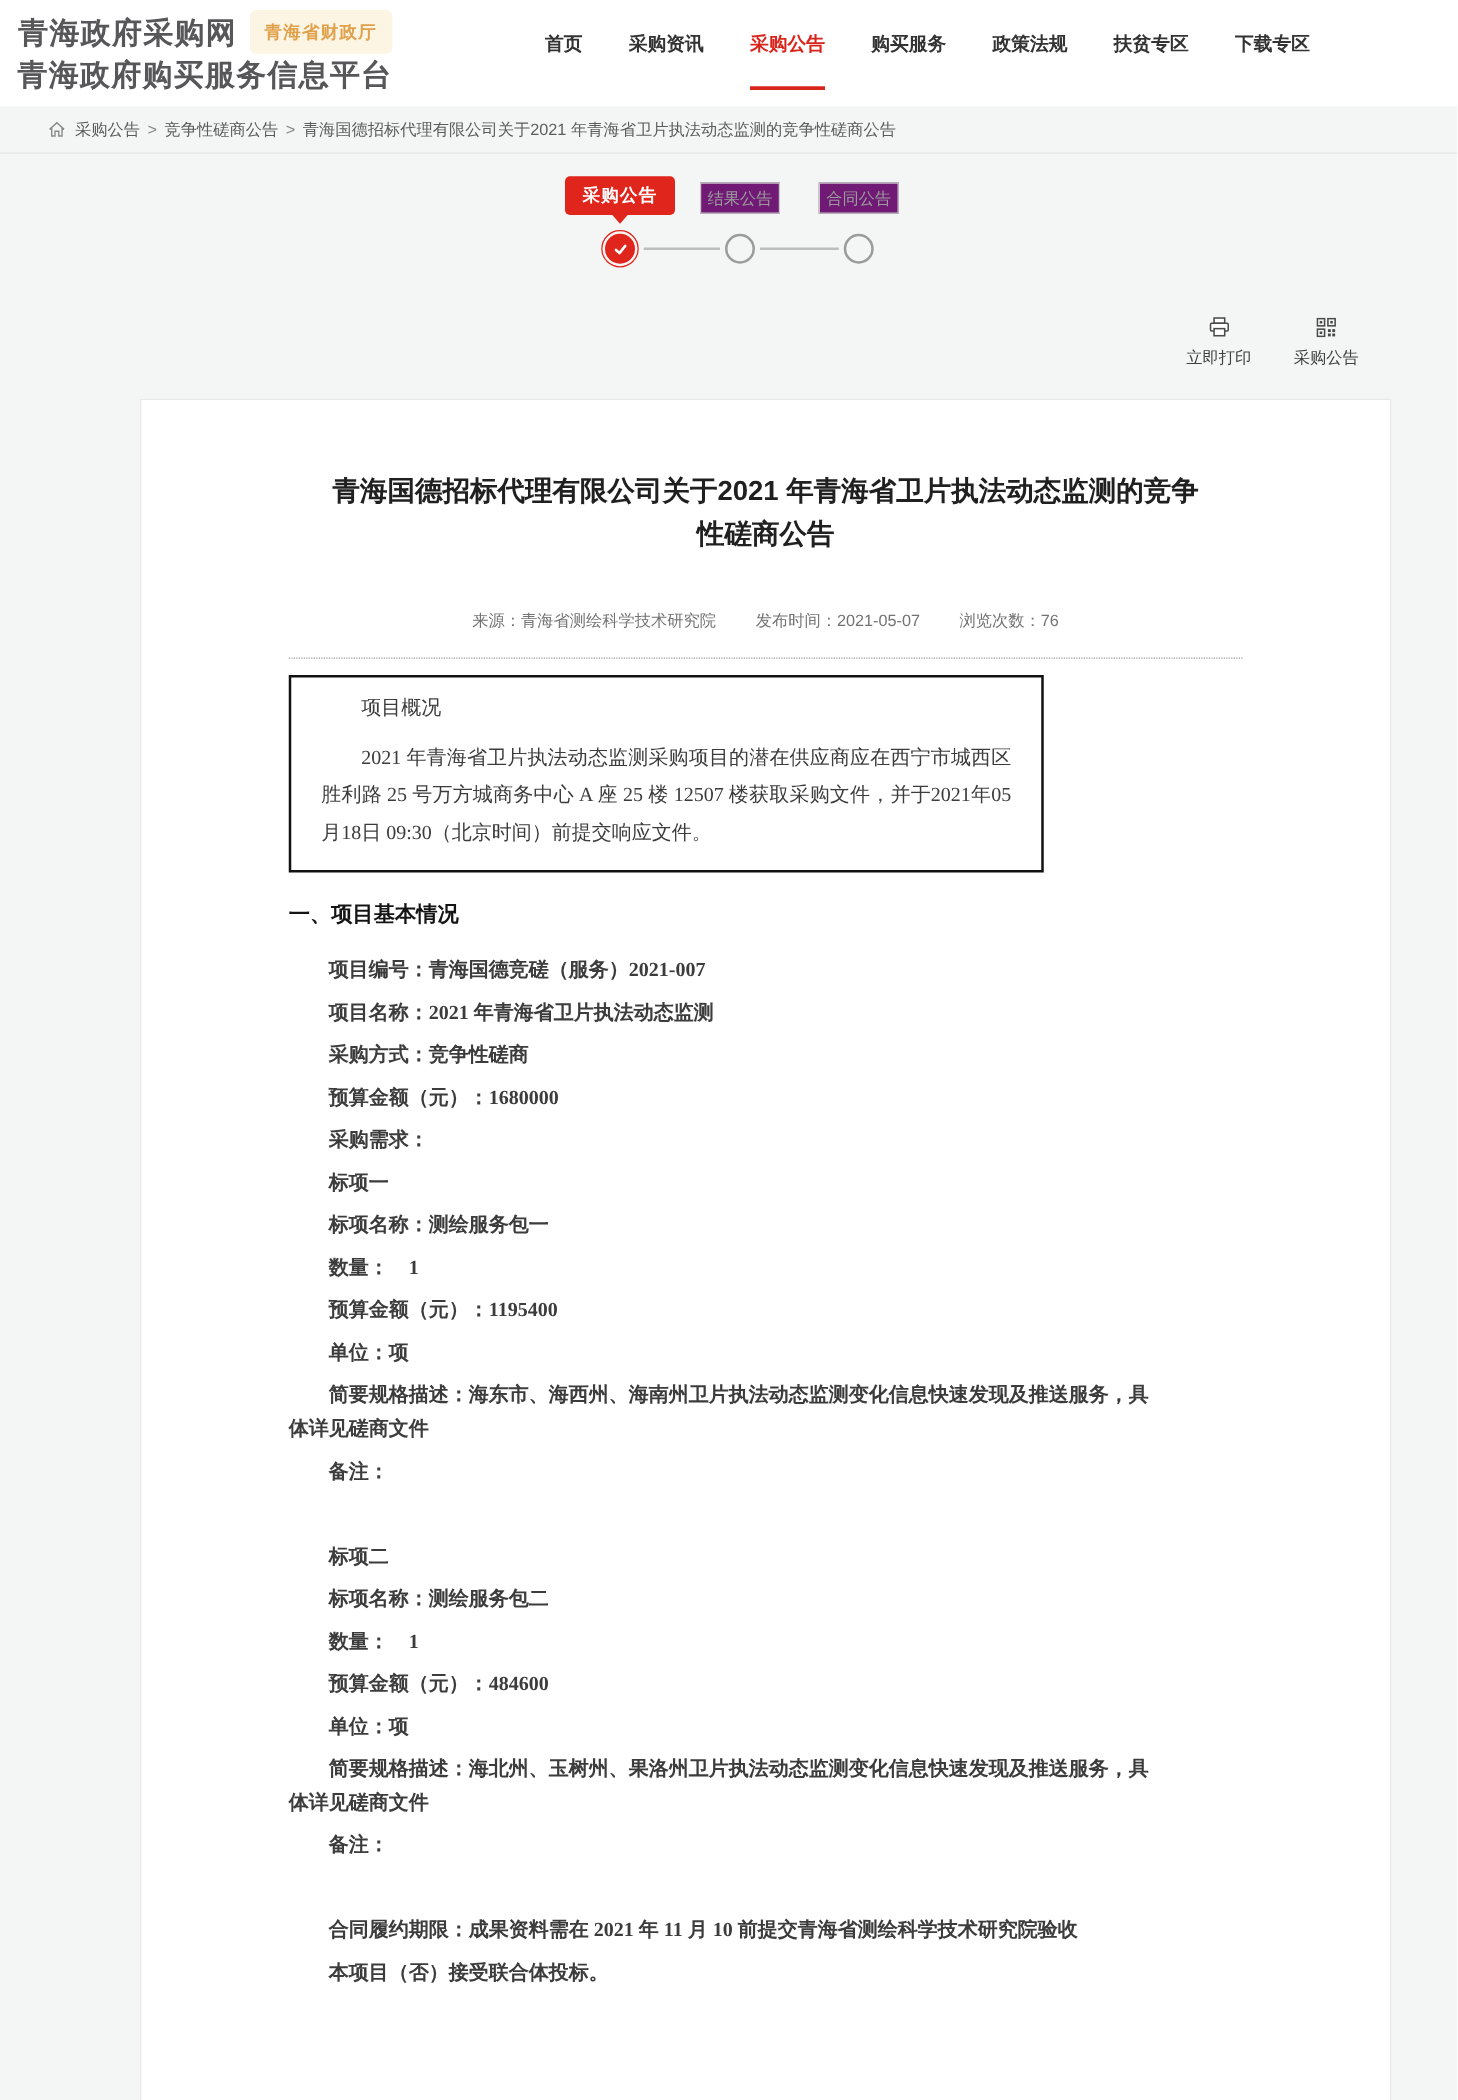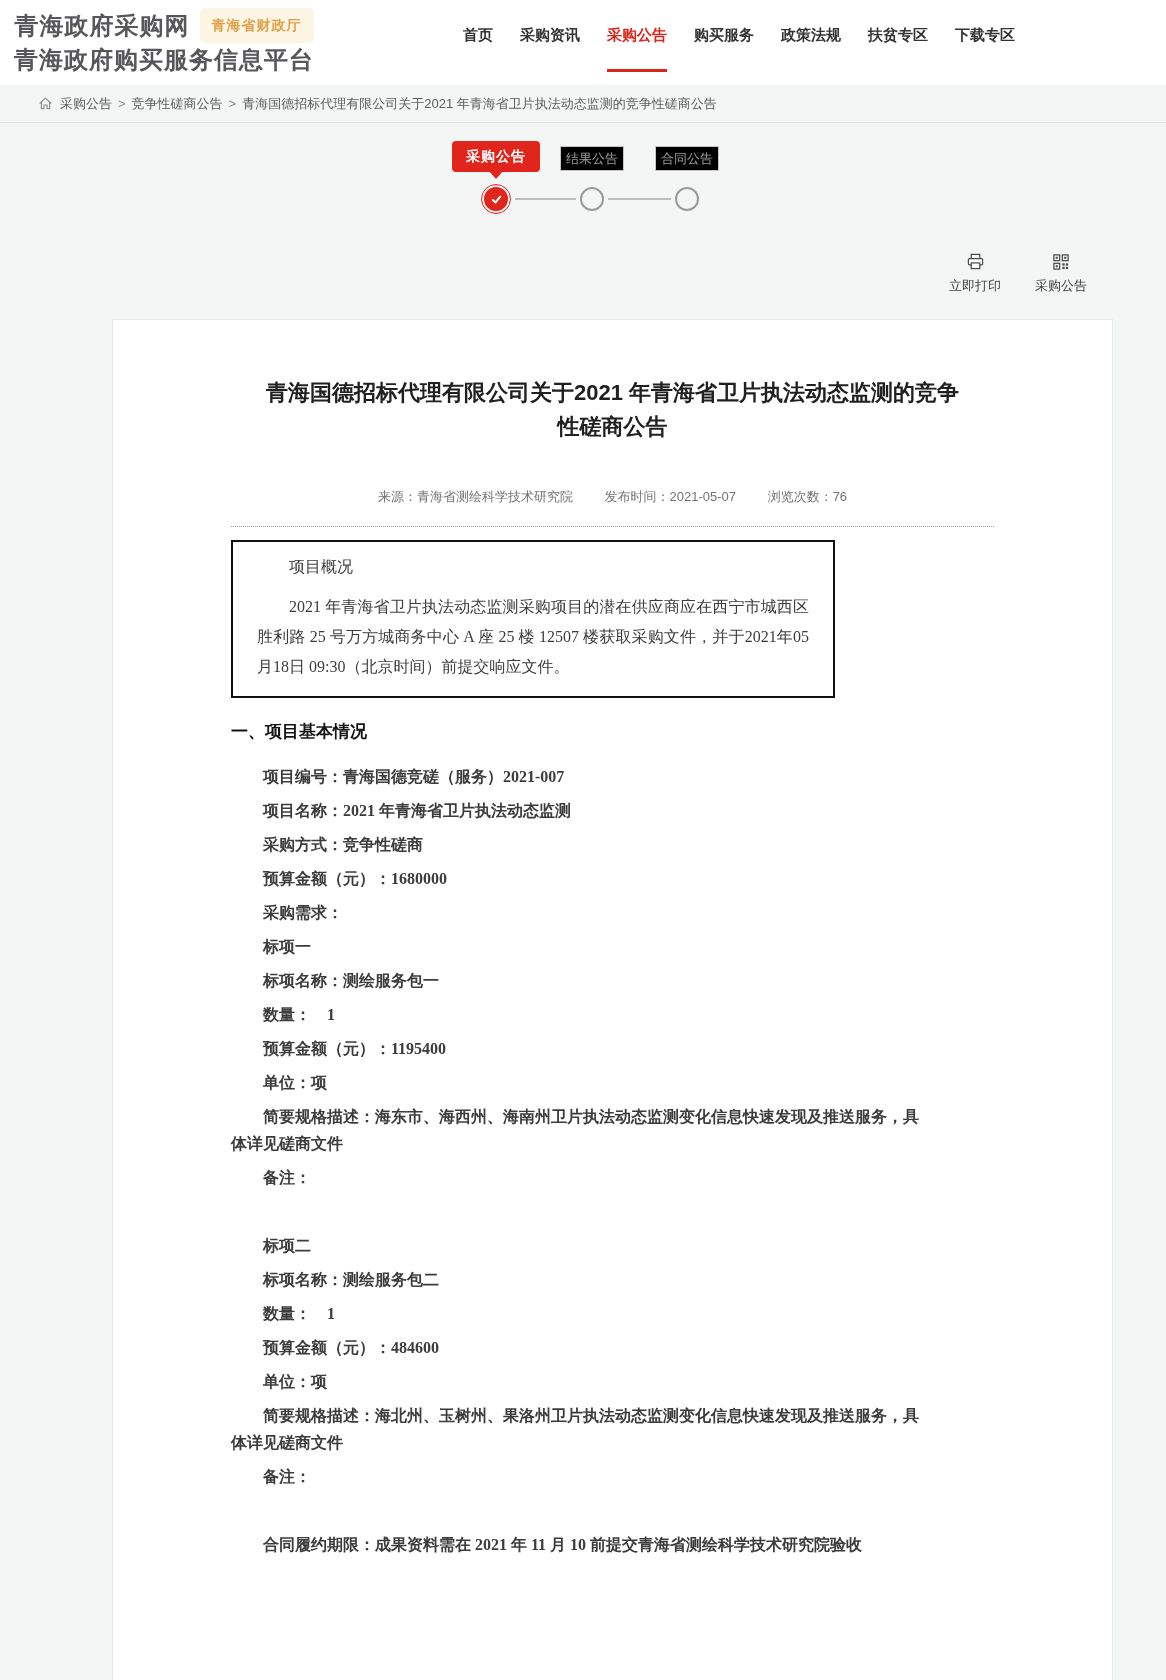--- a/index.html
+++ b/index.html
@@ -14,21 +14,21 @@
 
   
   .header { position:relative; height:85px; background:#fff;text-align:center; }
   .logo { position:absolute; left:14px; top:8px; line-height:31px; }
   .logo-line { font-size:24px; font-weight:bold; color:#57575a; letter-spacing:1px; }
   .badge {
     display:inline-block; margin-left:10px; padding:2px 12px;
     background:#fdf5e3; color:#dfa14b; font-size:14px; font-weight:bold;
     border-radius:5px; letter-spacing:1px; vertical-align:4px;
   }
-  .nav { position:absolute; left:463px; top:26px; display:flex; gap:27px; }
+  .nav { position:absolute; left:436px; top:26px; display:flex; gap:37px; }
   .nav-item {
     font-size:15px; font-weight:bold; color:#333; cursor:pointer;
     padding-bottom:24px; white-space:nowrap;
   }
   .nav-item.active { color:#d9261d; border-bottom:3px solid #d9261d; }
 
   
   .breadcrumb-bar {
     height:38px; background:#f4f5f5; border-bottom:1px solid #e2e3e3;
     display:flex; align-items:center; padding-left:38px;
@@ -58,21 +58,21 @@
     position:absolute; left:33px; top:43px; width:30px; height:30px;
     border:1px solid #e0251c; border-radius:50%;
     display:flex; align-items:center; justify-content:center; background:#f4f5f5;
   }
   .check-circle .inner {
     width:24px; height:24px; border-radius:50%; background:#e0251c;
     display:flex; align-items:center; justify-content:center;
   }
   .step-box {
     position:absolute; top:5px; width:64px; height:25px;
-    border:1px solid #c6c6c6; background:#000000; color:#9b9b9b;
+    border:1px solid #c6c6c6; background:#701a75; color:#9b9b9b;
     font-size:13px; text-align:center; line-height:23px; cursor:pointer;
   }
   .step-box.b2 { left:112px; }
   .step-box.b3 { left:207px; }
   .idle-circle {
     position:absolute; top:46px; width:24px; height:24px; border-radius:50%;
     border:2px solid #9b9b9b; background:#f4f5f5;
   }
   .idle-circle.c2 { left:132px; }
   .idle-circle.c3 { left:227px; }
@@ -230,17 +230,18 @@
           <p class="blank"></p>
           <p>标项二</p>
           <p>标项名称：测绘服务包二</p>
           <p>数量：　1</p>
           <p>预算金额（元）：484600</p>
           <p>单位：项</p>
           <p>简要规格描述：海北州、玉树州、果洛州卫片执法动态监测变化信息快速发现及推送服务，具体详见磋商文件</p>
           <p>备注：</p>
           <p class="blank"></p>
           <p>合同履约期限：成果资料需在 2021 年 11 月 10 前提交青海省测绘科学技术研究院验收</p>
+          <p>本项目（否）接受联合体投标。</p>
         </div>
     </div>
 
   </div>
 </div>
 
 </body></html>

